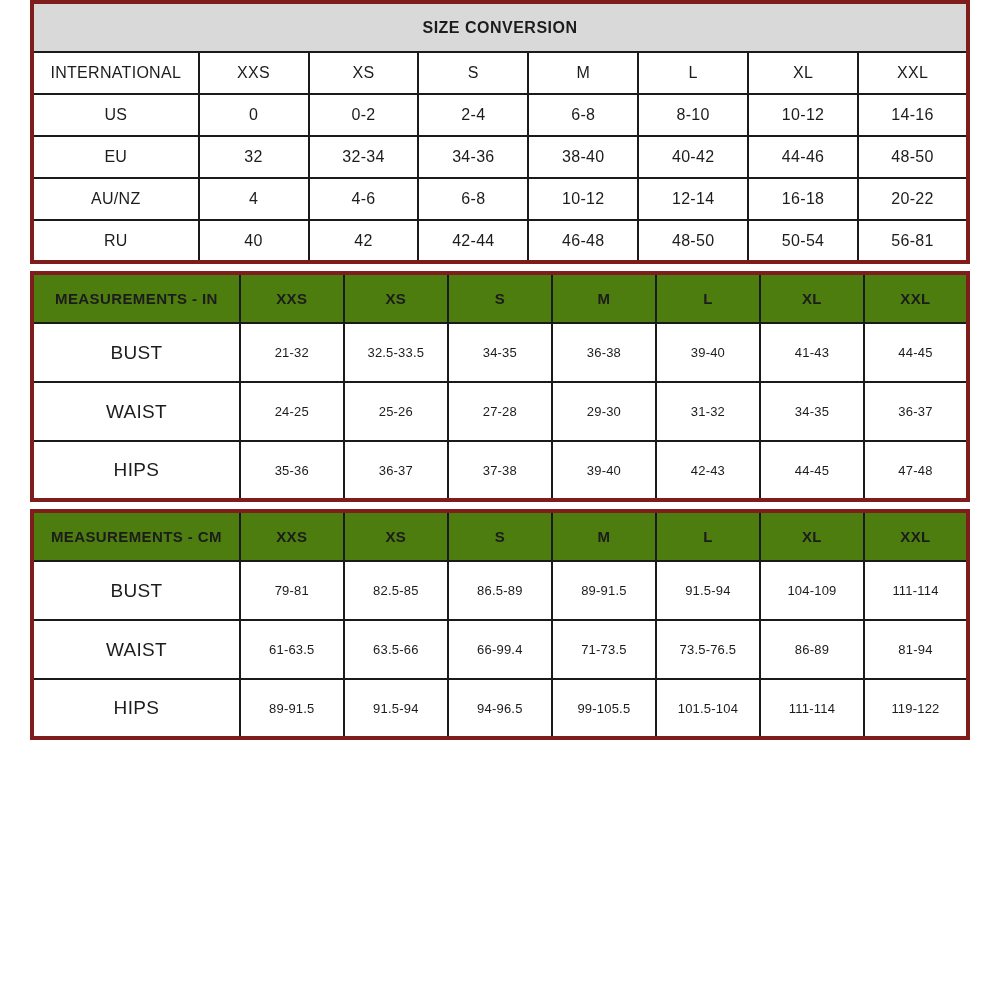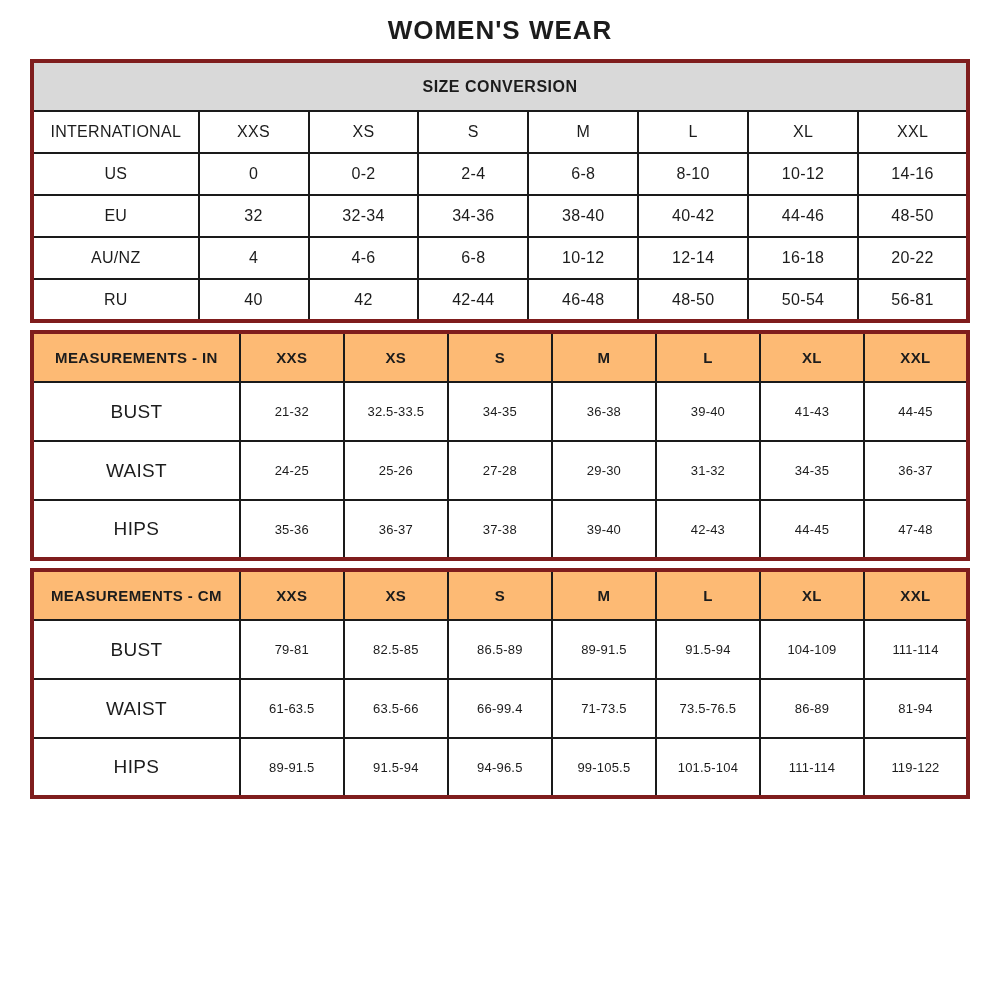--- a/index.html
+++ b/index.html
@@ -47,37 +47,36 @@
     letter-spacing: 0.5px;
   }
   .t1 td {
     height: 42px;
     font-size: 16px;
     letter-spacing: 0.3px;
   }
   .t1 .label-col { width: 17.8%; }
   
   .t2 .hdr-cell {
-    background: #fdba74;
+    background: #4d7c0f;
     height: 50px;
     font-size: 15px;
     font-weight: bold;
     letter-spacing: 0.4px;
   }
   .t2 td { height: 59px; }
   .t2 .row-label { font-size: 19px; letter-spacing: 0.3px; }
   .t2 .val { font-size: 13px; letter-spacing: 0.2px; }
   .t2 .label-col { width: 22.2%; }
 </style>
 </head>
 <body>
 
 <div class="page">
 
-  <h1 class="page-title">WOMEN'S WEAR</h1>
 
   <table class="t1">
     <colgroup>
         <col class="label-col">
         <col>
         <col>
         <col>
         <col>
         <col>
         <col>

